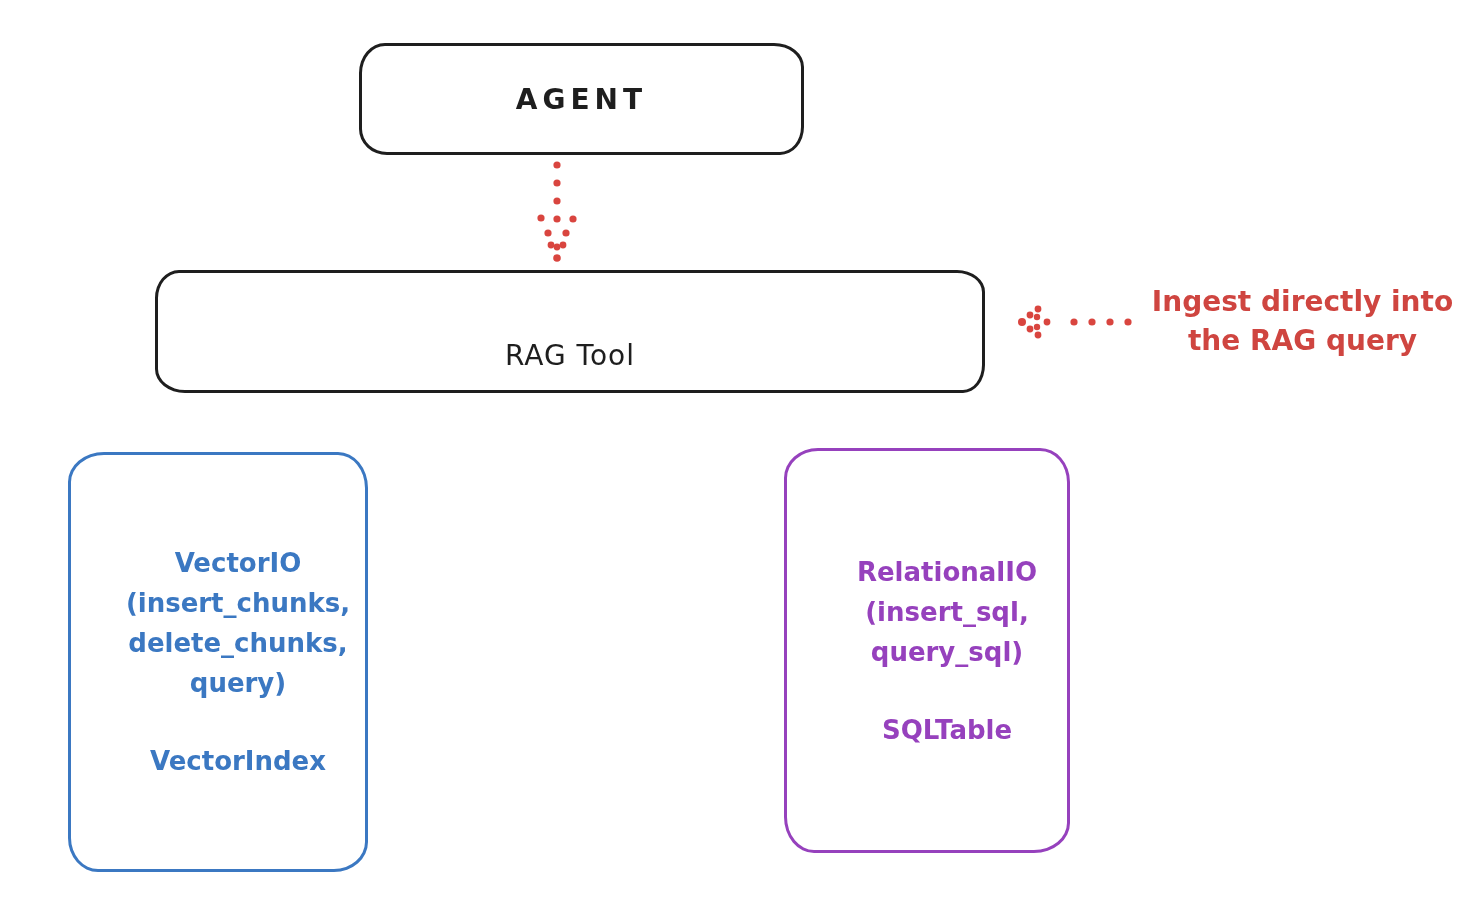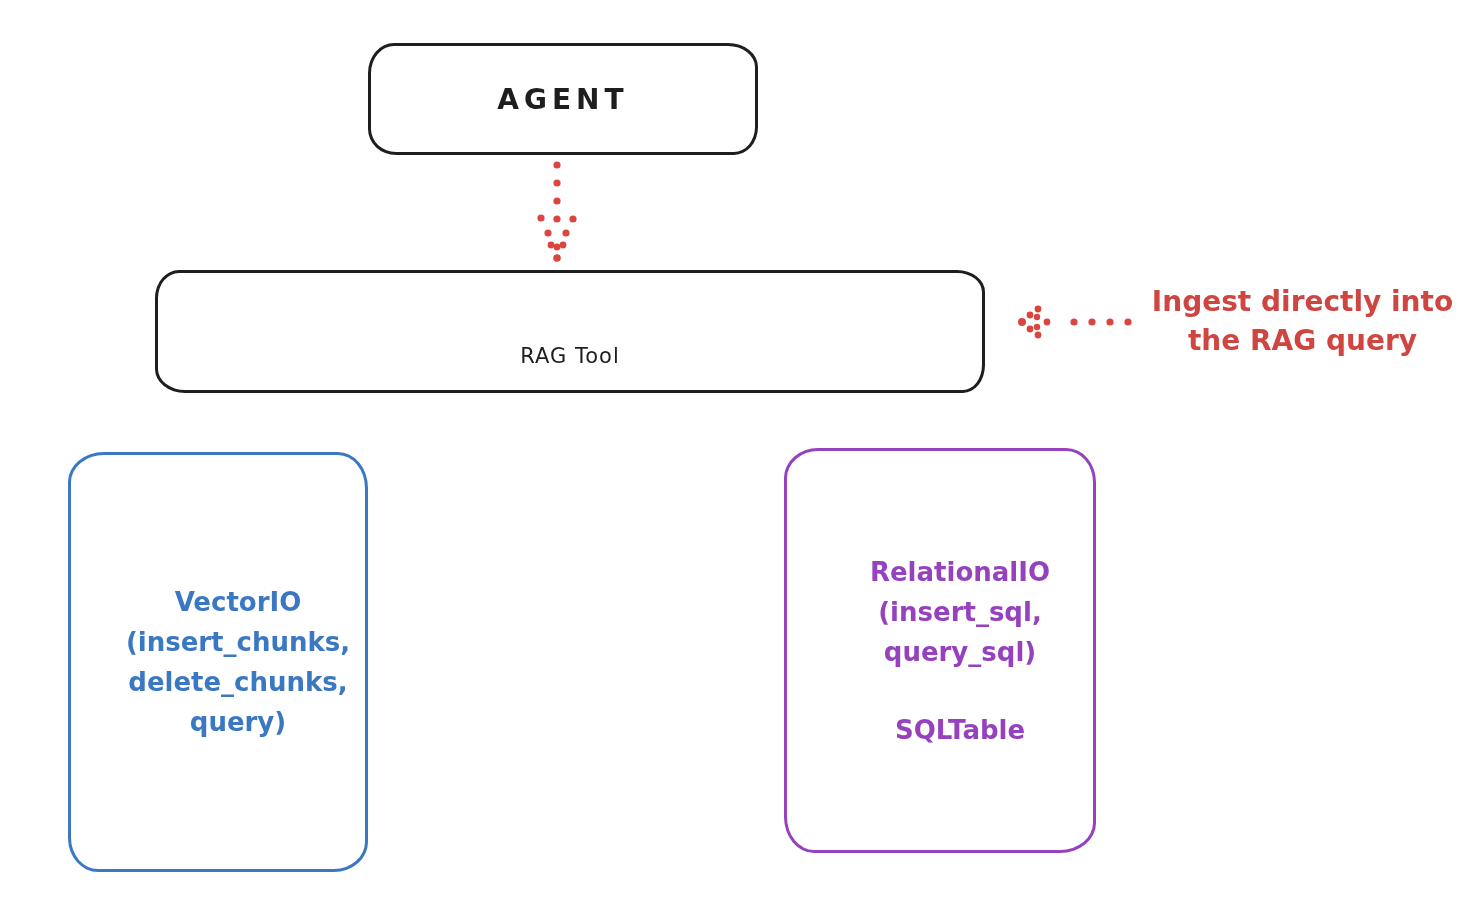--- a/index.html
+++ b/index.html
@@ -19,36 +19,36 @@
   .node {
     position: absolute;
     box-sizing: border-box;
     display: flex;
     align-items: center;
     justify-content: center;
     background: #ffffff;
   }
   
   .node-agent {
-    left: 368px; top: 43px; width: 390px; height: 112px;
+    left: 359px; top: 43px; width: 445px; height: 112px;
     border: 3.5px solid #1e1e1e;
     border-radius: 26px 30px 24px 28px / 30px 24px 28px 26px;
   }
   .node-agent .label {
     font-size: 28px;
     font-weight: bold;
     letter-spacing: 5px;
   }
   .node-rag {
     left: 155px; top: 270px; width: 830px; height: 123px;
     border: 3.5px solid #1e1e1e;
     border-radius: 24px 28px 22px 30px / 28px 22px 28px 24px;
   }
   .node-rag .label {
-    font-size: 21px;
+    font-size: 28px;
     letter-spacing: 1px;
     margin-top: 48px;
   }
   
   .component {
     flex-direction: column;
     gap: 38px;
     border-width: 3.5px;
     border-style: solid;
     text-align: center;
@@ -67,21 +67,21 @@
     left: 68px; top: 452px; width: 300px; height: 420px;
     border-color: #3b78c2; color: #3b78c2;
     border-radius: 36px 30px 34px 30px / 30px 36px 30px 34px;
   }
   .comp-keyvalue {
     left: 430px; top: 447px; width: 278px; height: 409px;
     border-color: #4b9c52; color: #4b9c52;
     border-radius: 32px 36px 30px 34px / 36px 30px 34px 30px;
   }
   .comp-relational {
-    left: 784px; top: 448px; width: 312px; height: 405px;
+    left: 784px; top: 448px; width: 286px; height: 405px;
     border-color: #9641bd; color: #9641bd;
     border-radius: 34px 30px 36px 30px / 30px 34px 30px 36px;
   }
   
   .arrow {
     position: absolute;
   }
   .arrow-down { left: 528px; top: 156px; }
   .arrow-left { left: 1012px; top: 299px; }
   
@@ -144,20 +144,21 @@
   </svg>
 
   <div class="ingest-note">Ingest directly into
 the RAG query</div>
 
   <div class="node component comp-vector">
     <div class="heading">VectorIO
 (insert_chunks,
 delete_chunks,
 query)</div>
+    <div class="footer">VectorIndex</div>
   </div>
 
 
   <div class="node component comp-relational">
     <div class="heading">RelationalIO
 (insert_sql,
 query_sql)</div>
     <div class="footer">SQLTable</div>
   </div>
 

